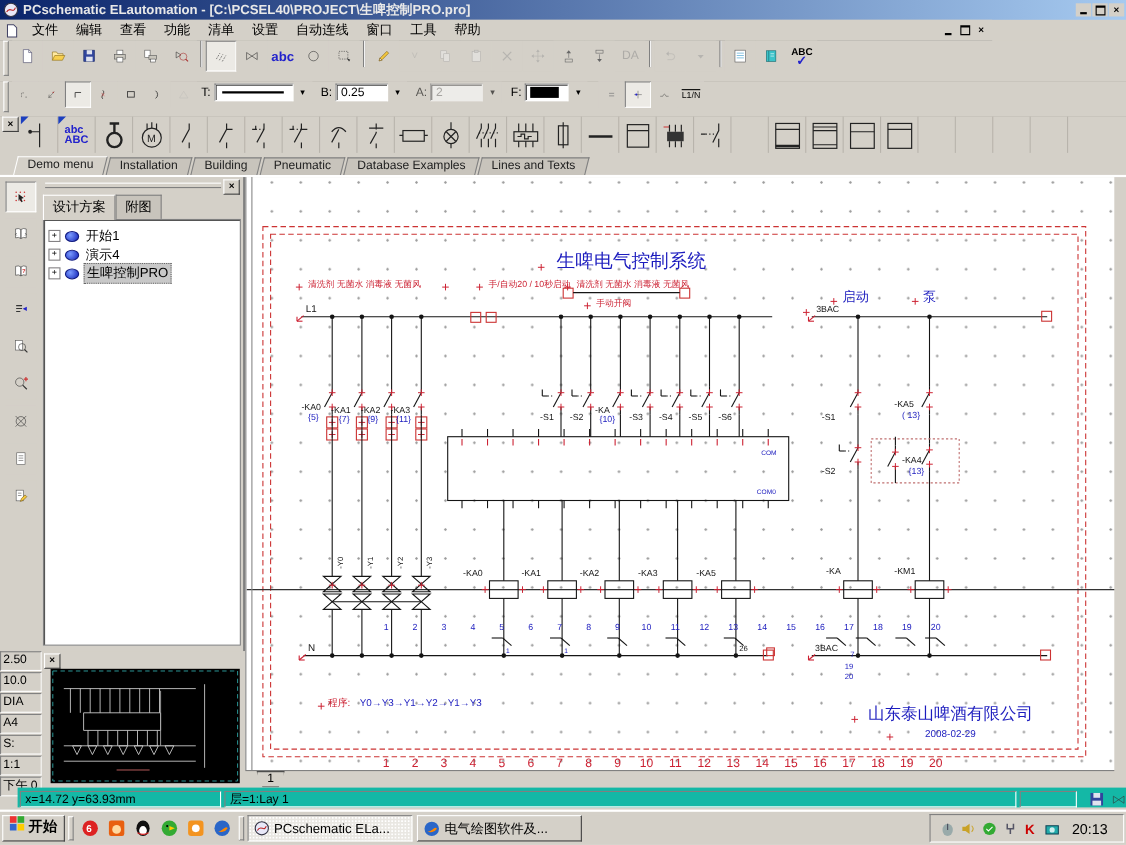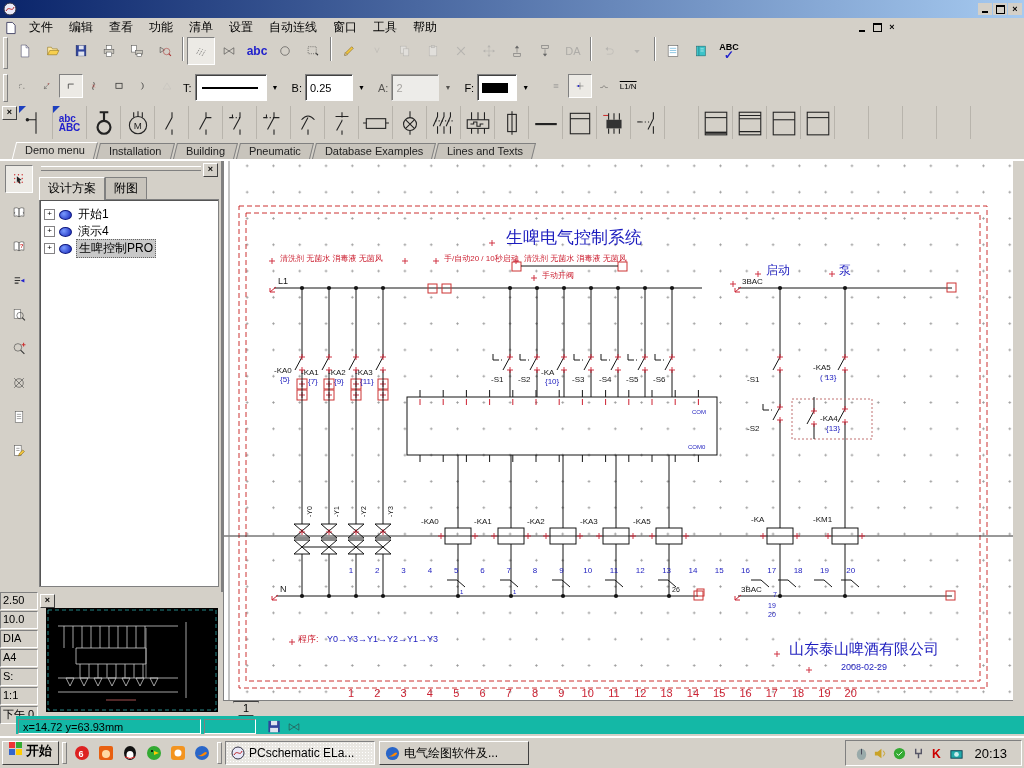--- a/index.html
+++ b/index.html
@@ -22,21 +22,21 @@
   #tb2{left:0;top:74px;width:1024px;height:32px;border-bottom:1px solid #a8a49c}
   #tb3{left:0;top:106px;width:1024px;height:39px}
   .grip{width:3px;height:80%;border-top:1px solid #fff;border-left:1px solid #fff;border-right:1px solid #808080;border-bottom:1px solid #808080;margin:0 3px}
   .tbtn{width:28px;height:28px;display:flex;align-items:center;justify-content:center;background:#d4d0c8;border:1px solid #d4d0c8;position:relative}
   .tbtn.small{width:24px;height:24px}
   .tbtn.pressed{border-top:1px solid #808080;border-left:1px solid #808080;border-right:1px solid #fff;border-bottom:1px solid #fff;background:#eceae5}
   .tbtn.dis{opacity:.5}
   .tbsep{width:1px;height:24px;background:#808080;border-right:1px solid #fff;margin:0 3px}
   .combo{display:flex;align-items:center;margin:0 4px}
   .combo .lbl{margin-right:3px;font-size:11px}
-  .combo .box{height:27px;background:#fff;border:1px solid #808080;border-right-color:#fff;border-bottom-color:#fff;
+  .combo .box{height:16px;background:#fff;border:1px solid #808080;border-right-color:#fff;border-bottom-color:#fff;
               box-shadow:inset 1px 1px 0 #404040;display:flex;align-items:center;padding-left:4px;box-sizing:border-box;font-size:11px}
   .combo .drop{width:17px;height:20px;background:#d4d0c8;display:flex;align-items:center;justify-content:center;font-size:7px}
   .symcell{width:33px;height:33px;display:flex;align-items:center;justify-content:center;position:relative;border-right:1px solid #b8b4ac}
   .bluecorner{position:absolute;left:0;top:0;width:0;height:0;border-top:7px solid #1c3fbf;border-right:7px solid transparent}
   #symtabs{left:0;top:145px;width:1024px;height:16px;background:#d4d0c8;border-bottom:2px solid #fff;display:flex;align-items:flex-end;padding-left:14px;box-sizing:border-box}
   .symtab{font-size:11px;padding:0 10px;height:15px;line-height:15px;border:1px solid #808080;border-bottom:none;
           transform:skewX(-14deg);background:#c8c4bc;margin-right:2px;color:#222}
   .symtab span{display:inline-block;transform:skewX(14deg)}
   .symtab.active{background:#d4d0c8;border-top:1px solid #fff;border-left:1px solid #fff;height:16px;font-weight:normal}
   #leftbar{left:0;top:161px;width:37px;height:431px;background:#d4d0c8;display:flex;flex-direction:column;align-items:center;padding-top:4px;box-sizing:border-box}
@@ -83,20 +83,21 @@
   .flag i{display:block}
 </style>
 </head>
 <body>
 
 <div id="titlebar" class="abs">
   <svg width="14" height="14" viewBox="0 0 14 14" style="margin-right:4px">
     <circle cx="7" cy="7" r="6" fill="#e8e8f8" stroke="#334"></circle>
       <path d="M3 9c3-6 6 2 8-4" stroke="#b22" fill="none"></path>
   </svg>
+  <span>PCschematic ELautomation - [C:\PCSEL40\PROJECT\生啤控制PRO.pro]</span>
   <span style="margin-left:auto;display:flex;margin-right:2px">
     <span class="winbtn">
         <span class="minbar"></span>
       </span>
     <span class="winbtn">
         <span class="restico"></span>
       </span>
     <span class="winbtn">×</span>
   </span>
 </div>
@@ -1166,20 +1167,21 @@
       <line x1="181" y1="97" x2="181" y2="103" stroke="#cc2233" stroke-width="0.9"></line>
     </svg>
 </div>
 
 <div id="pagetabs" class="abs">
   <span id="ptab1">1</span>
 </div>
 
 <div id="statusbar" class="abs">
   <span class="scell" style="width:183px;margin-left:2px">x=14.72 y=63.93mm</span>
+  <span class="scell" style="width:720px">层=1:Lay 1</span>
   <span class="scell" style="width:52px"></span>
   <svg width="15" height="14" viewBox="0 0 16 16" style="margin-left:8px">
     <rect x="1" y="1" width="13" height="13" fill="#31459c"></rect>
       <rect x="4" y="1" width="7" height="5" fill="#dfe3ee"></rect>
       <rect x="3" y="9" width="9" height="5" fill="#dfe3ee"></rect>
   </svg>
   <svg width="16" height="14" viewBox="0 0 26 26" style="margin-left:4px">
     <path d="M4 7v12l9-6zM22 7v12l-9-6z" fill="none" stroke="#333"></path>
   </svg>
 </div>

